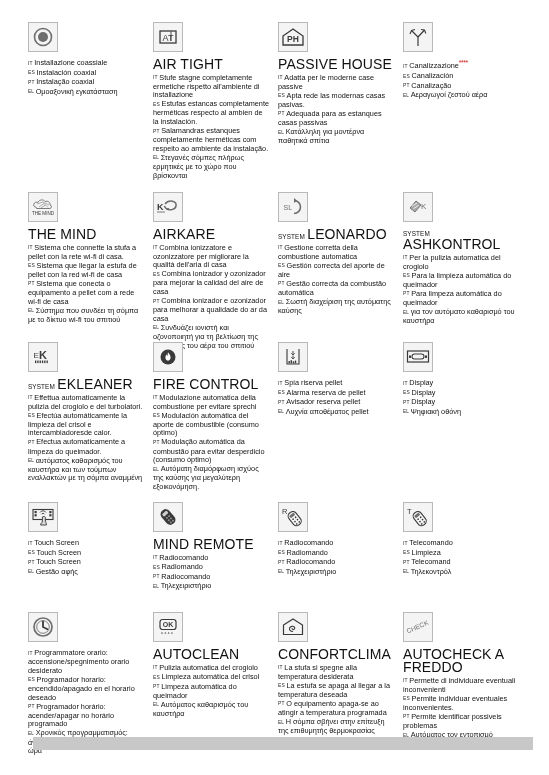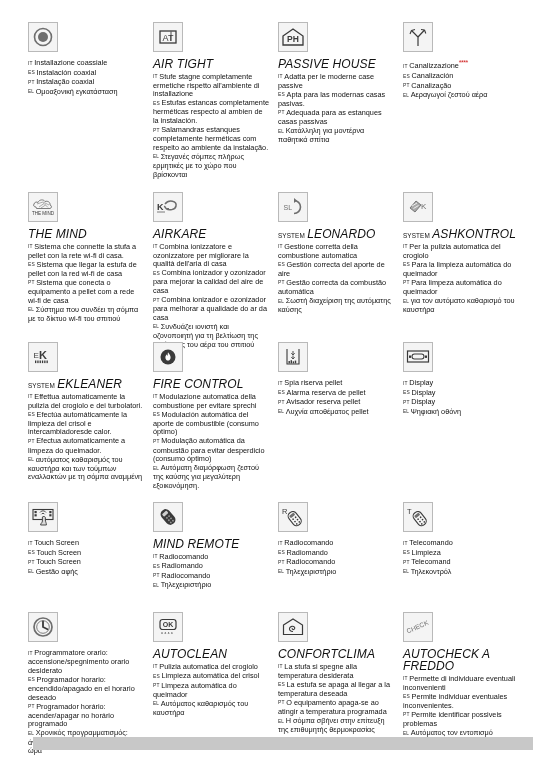--- a/index.html
+++ b/index.html
@@ -53,21 +53,21 @@
     font-size: 8.2px;
     line-height: 10px;
     margin: 0 0 1.5px 0;
     color: #111;
     letter-spacing: 0.1px;
   }
   .title .sys {
     font-size: 6.4px;
     letter-spacing: 0.1px;
   }
-  .title .nm { font-size: 12px; font-style: italic; }
+  .title .nm { font-size: 14px; }
   .stars { color: #d02020; font-size: 7px; vertical-align: super; letter-spacing:-0.5px;}
   ul.langs {
     list-style: none;
     margin: 0; padding: 0;
   }
   ul.langs li {
     font-size: 7.3px;
     line-height: 8.6px;
     margin: 0 0 0.4px 0;
     padding: 0;
@@ -130,21 +130,21 @@
         <div class="cell">
           <div class="iconbox">
             <svg width="26" height="24" viewBox="0 0 26 24">
               <path d="M3 11 L13 4 L23 11 L23 20 L3 20 Z" fill="none" stroke="#3a3a3a" stroke-width="1.3"></path>
               <text x="13" y="16.5" font-size="8.5" font-weight="bold" font-family="Liberation Sans, sans-serif" text-anchor="middle" fill="#3a3a3a">PH</text>
             </svg>
           </div>
           <div class="title"><span class="nm">PASSIVE HOUSE</span></div>
           <ul class="langs">
             <li><span class="lg">IT</span><span>Adatta per le moderne case passive</span></li>
-            <li><span class="lg">ES</span><span>Apta para las modernas casas pasivas.</span></li>
+            <li><span class="lg">ES</span><span>Apta rede las modernas casas pasivas.</span></li>
             <li><span class="lg">PT</span><span>Adequada para as estanques casas passivas</span></li>
             <li class="el"><span class="lg">EL</span><span>Κατάλληλη για μοντέρνα παθητικά σπίτια</span></li>
           </ul>
         </div>
         <div class="cell">
           <div class="iconbox">
             <svg width="24" height="24" viewBox="0 0 24 24">
               <path d="M12 21 L12 12 L5.5 5.5" fill="none" stroke="#3a3a3a" stroke-width="1.2"></path>
               <path d="M12 12 L18.5 5" fill="none" stroke="#3a3a3a" stroke-width="1.2"></path>
               <path d="M5.5 5.5 L4 9 M5.5 5.5 L9 4.5" stroke="#3a3a3a" stroke-width="1.1" fill="none"></path>
@@ -256,21 +256,21 @@
             <svg width="24" height="24" viewBox="0 0 24 24">
               <circle cx="12" cy="12" r="7.5" fill="#3a3a3a"></circle>
               <path d="M12 7.2 C13.6 9.4 14.6 10.6 14.6 12.4 C14.6 14.3 13.4 15.6 12 15.6 C10.6 15.6 9.4 14.3 9.4 12.4 C9.4 11.1 10 10.2 11 9.2 C11.2 10.2 11.6 10.6 12 10.8 C11.6 9.6 11.6 8.4 12 7.2 Z" fill="#fff"></path>
             </svg>
           </div>
           <div class="title"><span class="nm">FIRE CONTROL</span></div>
           <ul class="langs">
             <li><span class="lg">IT</span><span>Modulazione automatica della combustione per evitare sprechi</span></li>
             <li><span class="lg">ES</span><span>Modulación automática del aporte de combustible (consumo óptimo)</span></li>
             <li><span class="lg">PT</span><span>Modulação automática da combustão para evitar desperdicio (consumo óptimo)</span></li>
-            <li class="el"><span class="lg">EL</span><span>Αυτόματη διαμόρφωση ζεστού της καύσης για μεγαλύτερη εξοικονόμηση.</span></li>
+            <li class="el"><span class="lg">EL</span><span>Αυτόματη διαμόρφωση ισχύος της καύσης για μεγαλύτερη εξοικονόμηση.</span></li>
           </ul>
         </div>
         <div class="cell">
           <div class="iconbox">
             <svg width="24" height="24" viewBox="0 0 24 24">
               <path d="M6 4 L6 19 L18 19 L18 4" fill="none" stroke="#3a3a3a" stroke-width="1.1"></path>
               <path d="M12 6 L12 9 M10.3 8.2 L12 10 L13.7 8.2" stroke="#3a3a3a" stroke-width="0.9" fill="none"></path>
               <path d="M12 10.5 L12 13 M10.3 12.2 L12 14 L13.7 12.2" stroke="#3a3a3a" stroke-width="0.9" fill="none"></path>
               <g fill="#3a3a3a">
                 <rect x="7.5" y="16" width="1.4" height="2.4"></rect>

